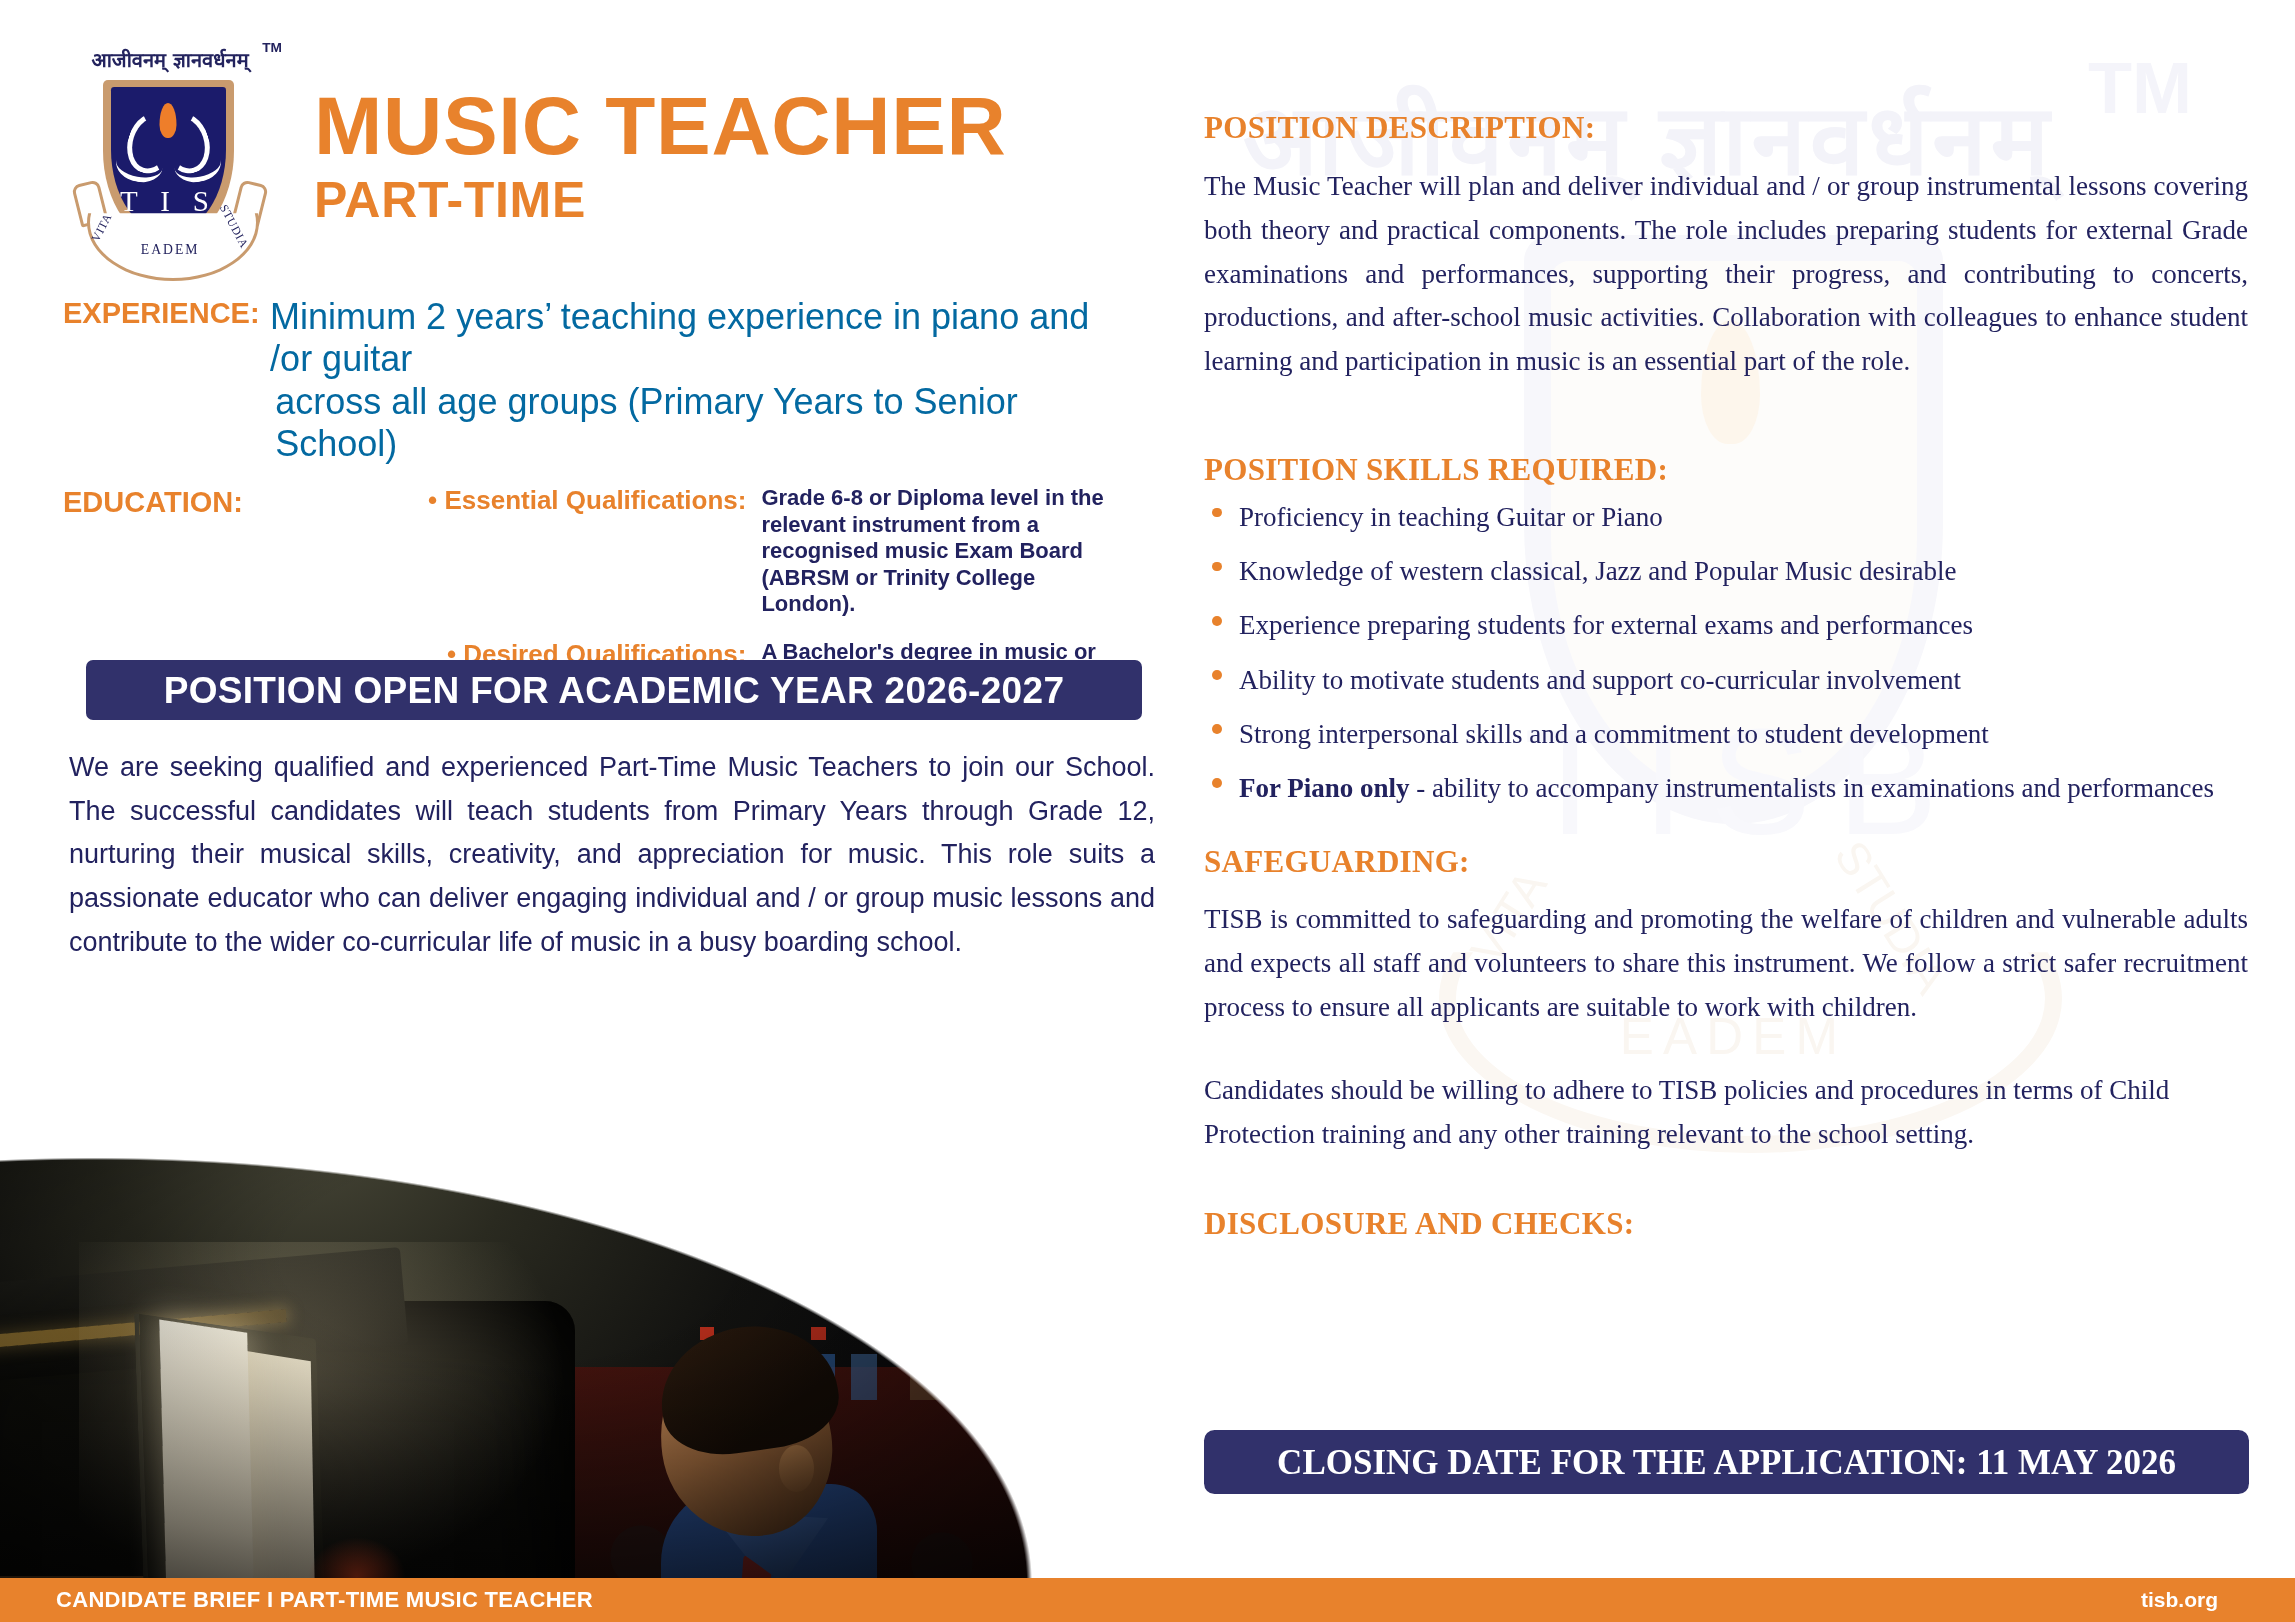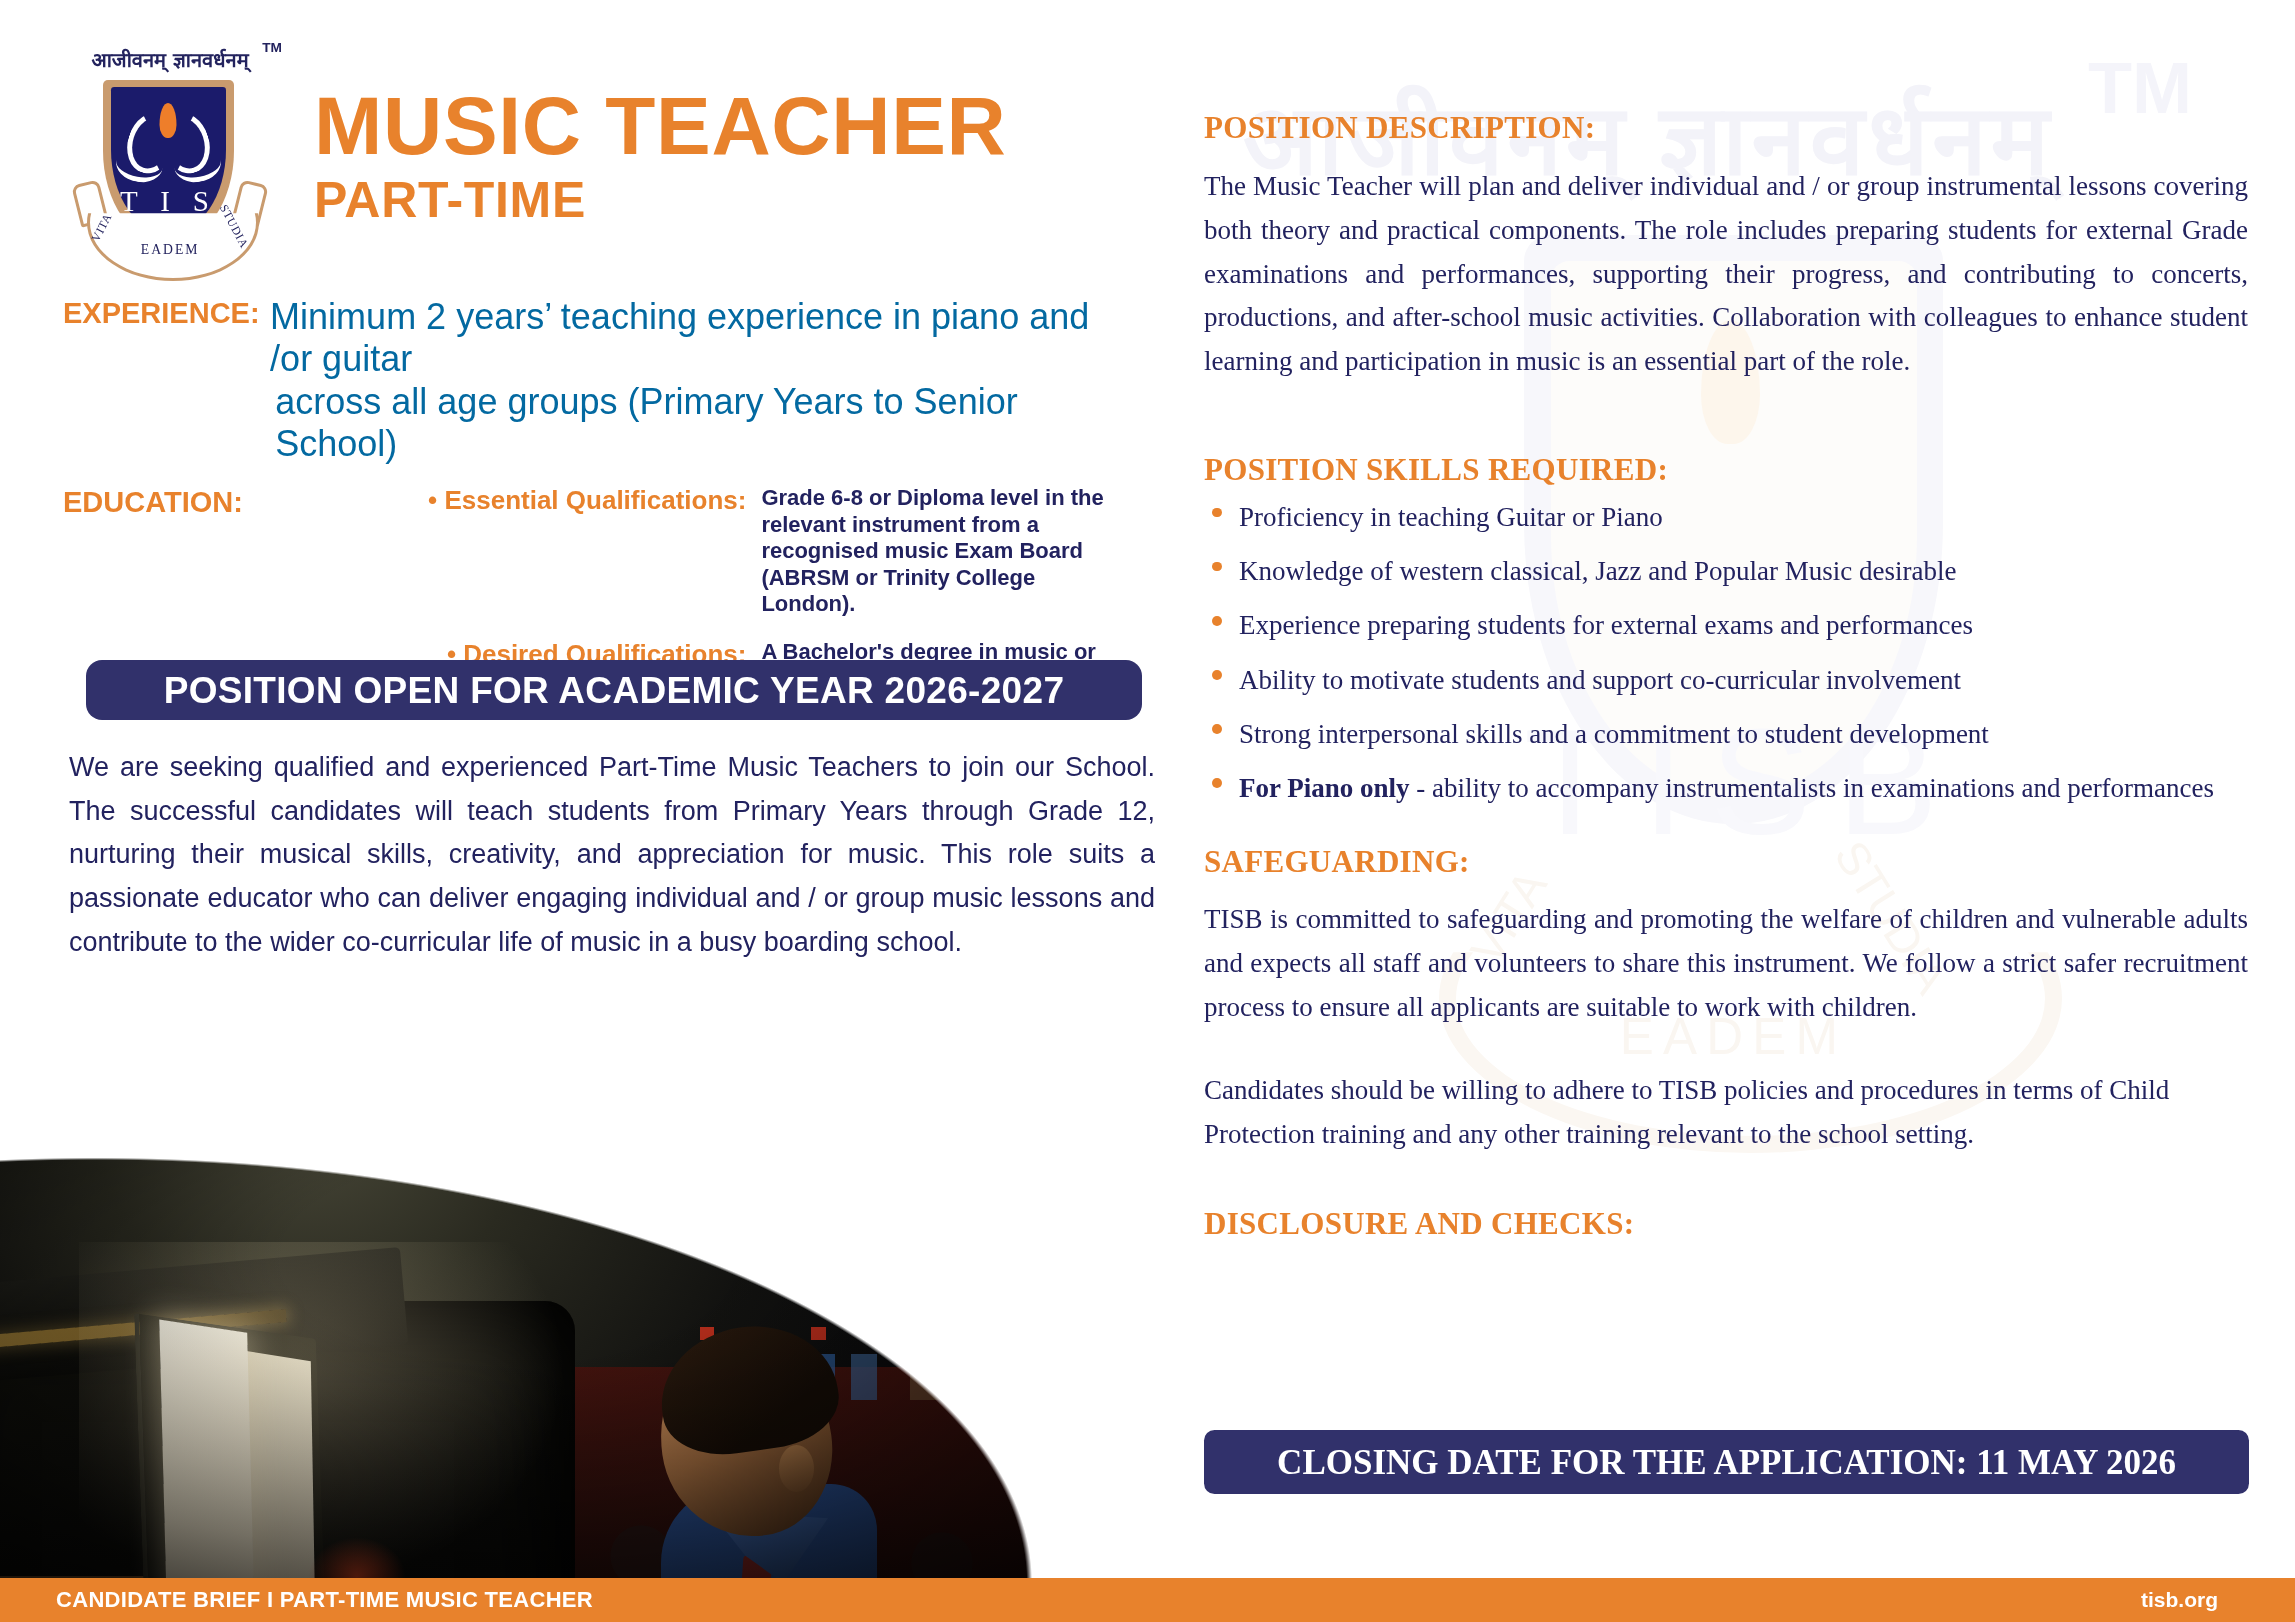--- a/index.html
+++ b/index.html
@@ -147,21 +147,21 @@
     color:#e8822c;font-weight:700;font-size:26px;line-height:1.2;white-space:nowrap;text-align:right;
     width:497px;
   }
   .edu-q-value{
     color:#22225f;font-weight:700;font-size:22px;line-height:1.2;margin-left:15px;width:366px;
   }
 
   
   .banner-left{
     position:absolute;left:86px;top:660px;width:1056px;height:60px;
-    background:#31316b;border-radius:16px;z-index:3;
+    background:#31316b;border-radius:7px;z-index:3;
     display:flex;align-items:center;justify-content:center;
   }
   .banner-left-text{
     color:#fff;font-size:37px;font-weight:700;letter-spacing:0.3px;line-height:1;
   }
 
   
   .intro{
     position:absolute;left:69px;top:746px;width:1086px;z-index:3;
     color:#22225f;font-size:27px;line-height:1.62;text-align:justify;

